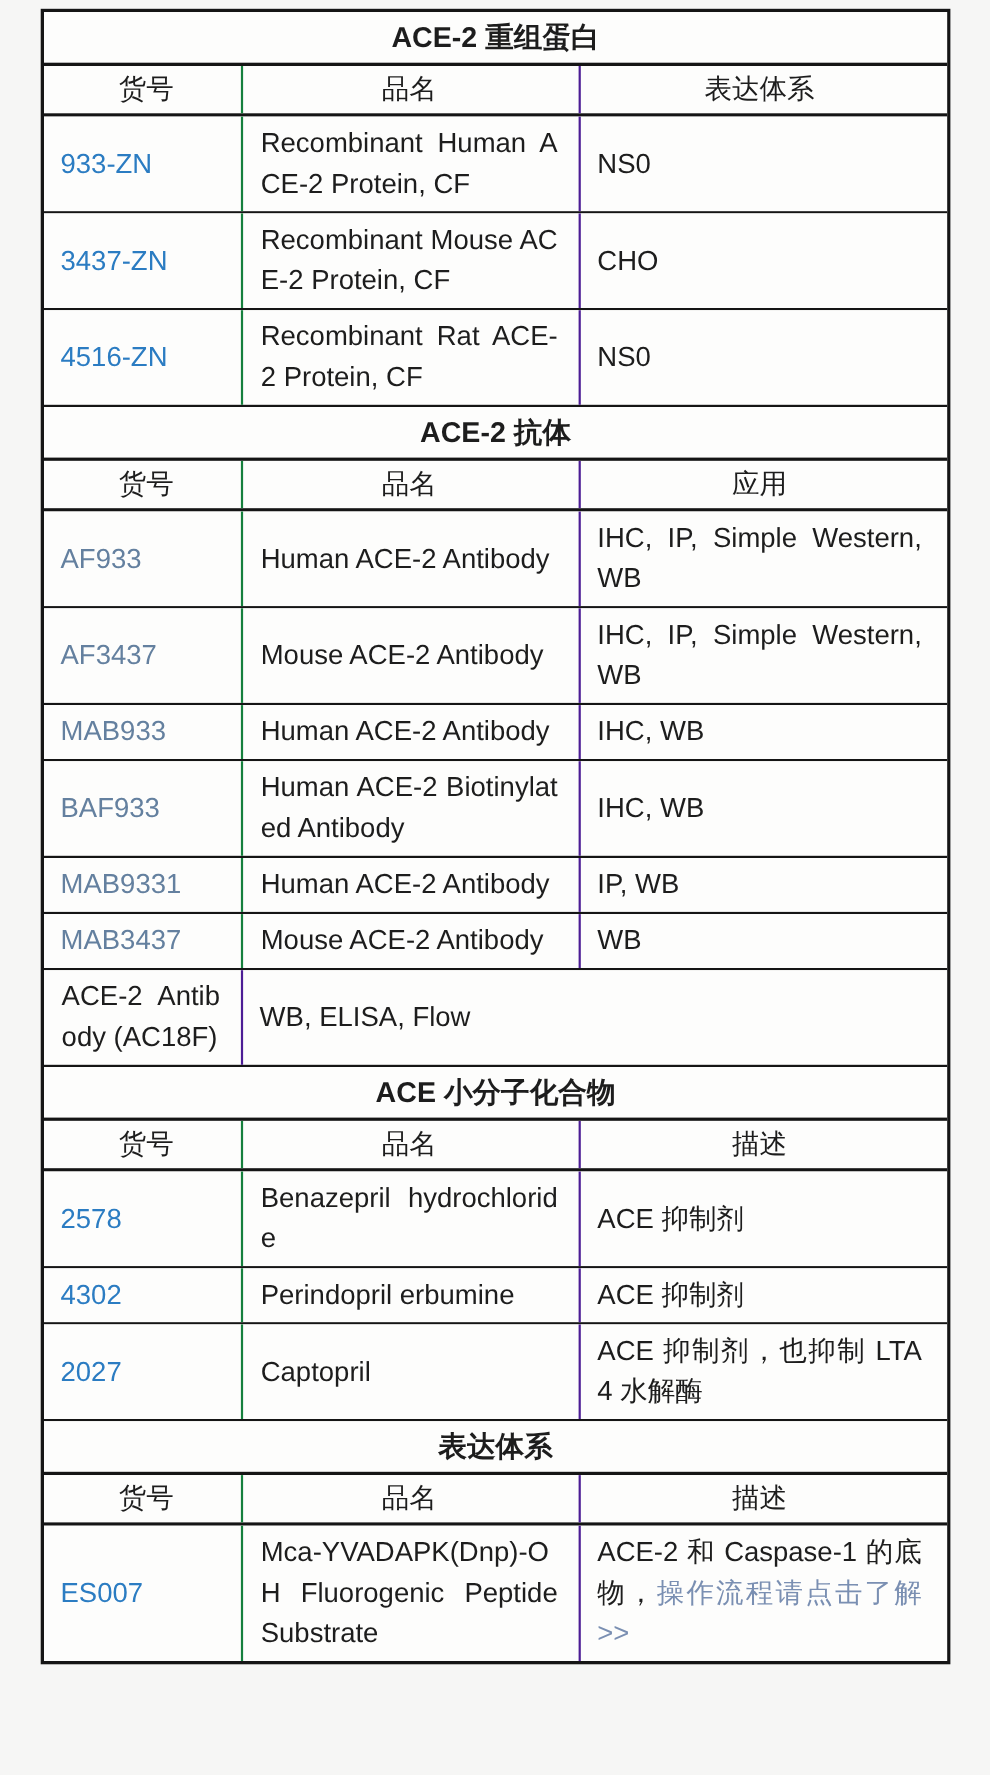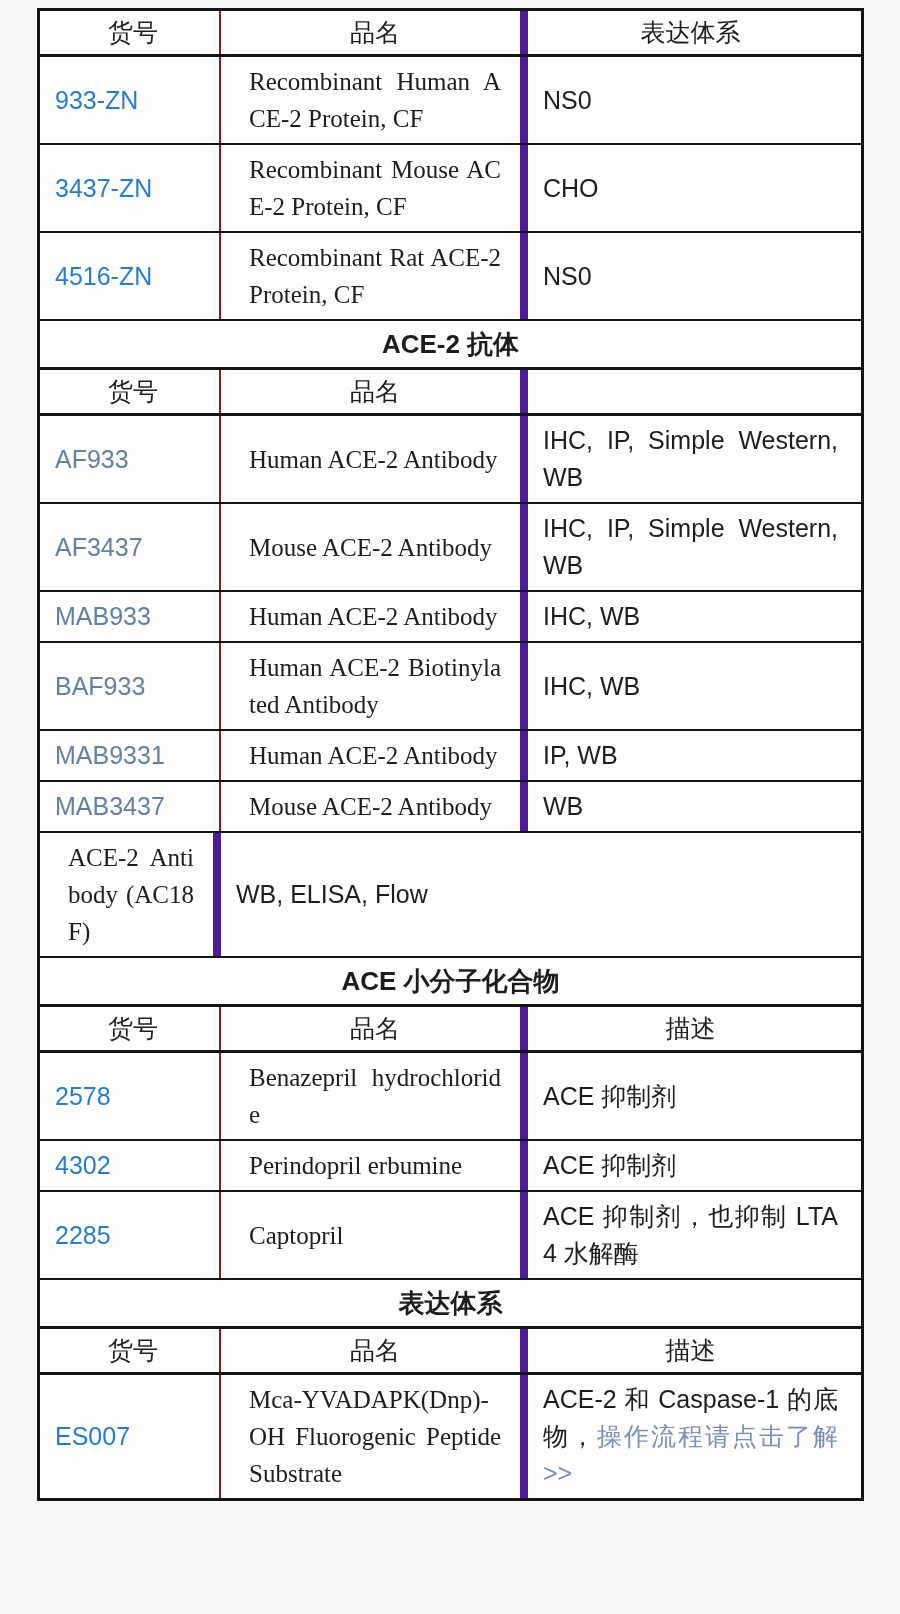--- a/index.html
+++ b/index.html
@@ -35,22 +35,22 @@
     background: #fdfdfc;
   }
   .header-row { border-bottom: 3px solid #151515; }
   .cell {
     display: flex; align-items: center;
     box-sizing: border-box;
     font-size: 25px;
     line-height: 37px;
     padding: 6px 16px;
   }
-  .c1 { border-right: 2px solid #7f1d1d; padding-left: 15px; padding-right: 8px; }
-  .c2 { border-right: 8px solid #4c1d95; padding-left: 28px; padding-right: 19px; font-family: Liberation Serif, serif; }
+  .c1 { border-right: 2px solid #15803d; padding-left: 15px; padding-right: 8px; }
+  .c2 { border-right: 2px solid #4c1d95; padding-left: 16px; padding-right: 19px; }
   .c3 { padding-left: 15px; padding-right: 23px; }
   .header-row .cell { justify-content: center; text-align: center; padding-top: 3px; padding-bottom: 3px; }
   .jtext {
     width: 100%;
     text-align: justify;
     text-align-last: left;
     word-break: break-all;
   }
   .catalog-link {
     color: var(--link-bright, #2b7cc2);
@@ -59,20 +59,21 @@
     word-break: break-all;
     cursor: pointer;
   }
   .catalog-link.muted { color: var(--link-muted, #64809f); text-align: right; }
   .inline-link { color: var(--inline-link, #7a8fb2); cursor: pointer; }
 </style>
 </head>
 <body>
 
 <div class="table">
+  <div class="title-row">ACE-2 重组蛋白</div>
 
   <div class="trow header-row">
     <div class="cell c1">货号</div>
     <div class="cell c2">品名</div>
     <div class="cell c3">表达体系</div>
   </div>
 
   <div class="trow data-row">
     <div class="cell c1">
       <span class="catalog-link">933-ZN</span>
@@ -113,20 +114,21 @@
         <span>NS0</span>
       </span>
     </div>
   </div>
 
   <div class="title-row">ACE-2 抗体</div>
 
   <div class="trow header-row">
     <div class="cell c1">货号</div>
     <div class="cell c2">品名</div>
+    <div class="cell c3">应用</div>
   </div>
 
   <div class="trow data-row">
     <div class="cell c1">
       <span class="catalog-link muted">AF933</span>
     </div>
     <div class="cell c2">
       <span class="jtext">Human ACE-2 Antibody</span>
     </div>
     <div class="cell c3">
@@ -248,21 +250,21 @@
     </div>
     <div class="cell c3">
       <span class="jtext">
         <span>ACE 抑制剂</span>
       </span>
     </div>
   </div>
 
   <div class="trow data-row">
     <div class="cell c1">
-      <span class="catalog-link">2285</span>
+      <span class="catalog-link">2027</span>
     </div>
     <div class="cell c2">
       <span class="jtext">Captopril</span>
     </div>
     <div class="cell c3">
       <span class="jtext">
         <span>ACE 抑制剂，也抑制 LTA4 水解酶</span>
       </span>
     </div>
   </div>

